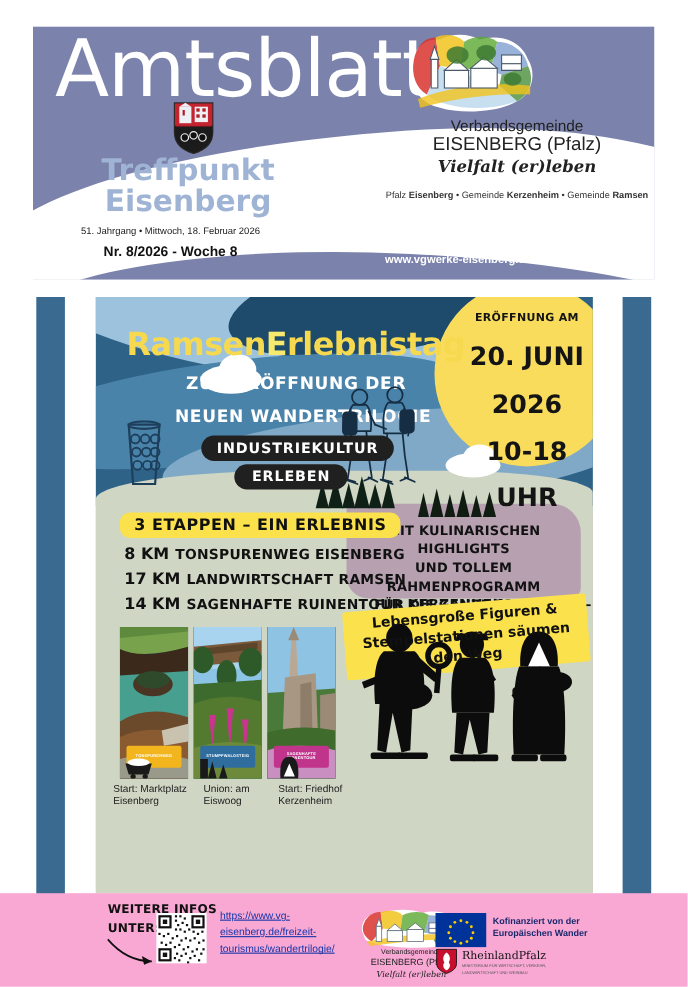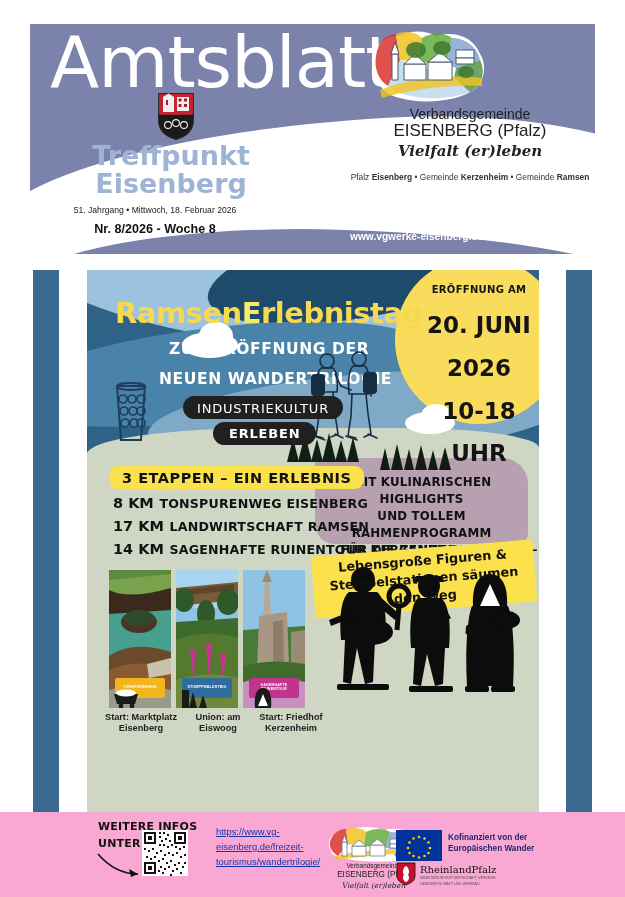--- a/index.html
+++ b/index.html
@@ -70,21 +70,21 @@
   .cl-b2{left:334px;top:134px;width:30px;height:24px;}
 
   .title-main{position:absolute;left:28px;top:26px;z-index:8;font-family:"DejaVu Sans",sans-serif;
     font-weight:bold;font-size:29px;letter-spacing:-0.5px;color:#f7d94f;}
   .title-main .lt{color:#f5e96e;}
   .sub1{position:absolute;left:82px;top:70px;z-index:8;color:#fff;font-size:15.5px;font-weight:bold;
     font-family:"DejaVu Sans",sans-serif;letter-spacing:0.6px;}
   .sub2{position:absolute;left:72px;top:100px;z-index:8;color:#fff;font-size:15.5px;font-weight:bold;
     font-family:"DejaVu Sans",sans-serif;letter-spacing:0.6px;}
   .badge-dark{position:absolute;left:96px;top:126px;z-index:9;background:#202020;color:#fff;
-    border-radius:12px;padding:5px 14px 3px 14px;font-size:13px;font-weight:normal;letter-spacing:.8px;
+    border-radius:12px;padding:5px 14px 3px 14px;font-size:13px;font-weight:bold;letter-spacing:.8px;
     font-family:"DejaVu Sans",sans-serif;}
   .badge-dark2{position:absolute;left:126px;top:152px;z-index:9;background:#202020;color:#fff;
     border-radius:12px;padding:4px 16px 4px 16px;font-size:13px;font-weight:bold;letter-spacing:.8px;
     font-family:"DejaVu Sans",sans-serif;}
 
   .opening{position:absolute;left:312px;top:14px;width:160px;text-align:center;z-index:9;color:#141414;
     font-family:"DejaVu Sans",sans-serif;font-weight:bold;}
   .op-small{font-size:10px;letter-spacing:.3px;}
   .op-big{font-size:23px;line-height:1.08;margin-top:18px;}
 
@@ -107,21 +107,21 @@
 
   .mauve{position:absolute;left:228px;top:-2px;width:213px;height:86px;background:#b7a1b0;
     border-radius:6px 26px 10px 20px;}
   .mauve-txt{position:absolute;left:228px;top:14px;width:213px;text-align:center;color:#111;
     font-family:"DejaVu Sans",sans-serif;font-weight:bold;font-size:11.8px;line-height:1.45;letter-spacing:.2px;}
   .trees-small{position:absolute;left:290px;top:-18px;}
 
   
   .photos{position:absolute;left:22px;top:110px;width:196px;height:138px;display:flex;gap:5px;}
   .photo{position:relative;width:62px;height:138px;overflow:hidden;background:#456;}
-  .ph-cap{position:absolute;top:252px;font-size:9.2px;color:#222;text-align:center;line-height:1.2;font-weight:bold;}
+  .ph-cap{position:absolute;top:252px;font-size:9.2px;color:#222;line-height:1.2;}
   .cap1{left:16px;width:76px;}
   .cap2{left:98px;width:66px;}
   .cap3{left:166px;width:76px;}
 
   .trailsign{position:absolute;left:6px;bottom:10px;width:50px;height:20px;border-radius:2px;
     display:flex;align-items:center;justify-content:center;}
   .trailsign span{font-size:3.6px;font-weight:bold;color:#fff;letter-spacing:.2px;text-align:center;line-height:1.1;}
 
   
   .figpanel{position:absolute;left:228px;top:96px;width:213px;height:160px;}
@@ -131,21 +131,21 @@
     transform:rotate(-4.5deg);font-family:"DejaVu Sans",sans-serif;font-weight:bold;
     font-size:12.8px;color:#111;line-height:1.42;}
 
   
   .bottom{position:absolute;left:0;top:812px;width:625px;height:85px;background:#f9a8d4;}
   .wi-1{position:absolute;left:98px;top:8px;font-family:"DejaVu Sans",sans-serif;font-weight:bold;
     font-size:11px;color:#111;letter-spacing:.2px;}
   .wi-2{position:absolute;left:98px;top:25px;font-family:"DejaVu Sans",sans-serif;font-weight:bold;
     font-size:11px;color:#111;letter-spacing:.2px;}
   .qr{position:absolute;left:142px;top:18px;width:46px;height:46px;}
-  .url{position:absolute;left:216px;top:12px;width:120px;font-size:9.4px;color:#1436a8;
+  .url{position:absolute;left:200px;top:12px;width:120px;font-size:9.4px;color:#1436a8;
     text-decoration:underline;line-height:1.62;}
   .eu-flag{position:absolute;left:396px;top:18px;width:46px;height:31px;background:#003399;}
   .eu-txt{position:absolute;left:448px;top:20px;font-size:8.2px;font-weight:bold;color:#1a2a6c;line-height:1.38;}
   .rlp-txt{position:absolute;left:420px;top:52px;font-size:10px;color:#111;font-family:"DejaVu Serif",serif;}
   .rlp-sub{position:absolute;left:420px;top:64px;font-size:3.6px;color:#555;line-height:1.6;width:96px;}
   .vg-foot-n1{position:absolute;left:326px;top:50px;width:96px;text-align:center;font-size:6.4px;color:#222;}
   .vg-foot-n2{position:absolute;left:326px;top:58px;width:96px;text-align:center;font-size:8.2px;color:#222;}
   .vg-foot-n3{position:absolute;left:326px;top:69px;width:96px;text-align:center;font-size:7.4px;color:#222;
     font-family:"DejaVu Serif",serif;font-style:italic;}
 </style>

